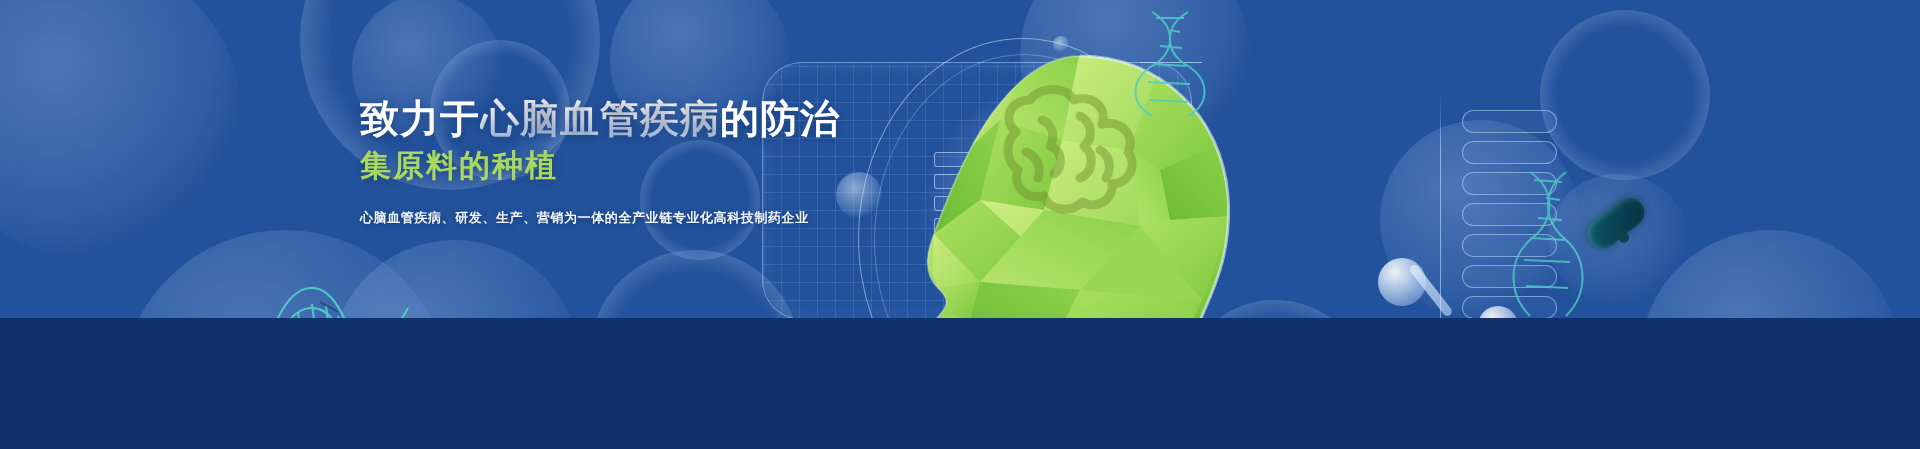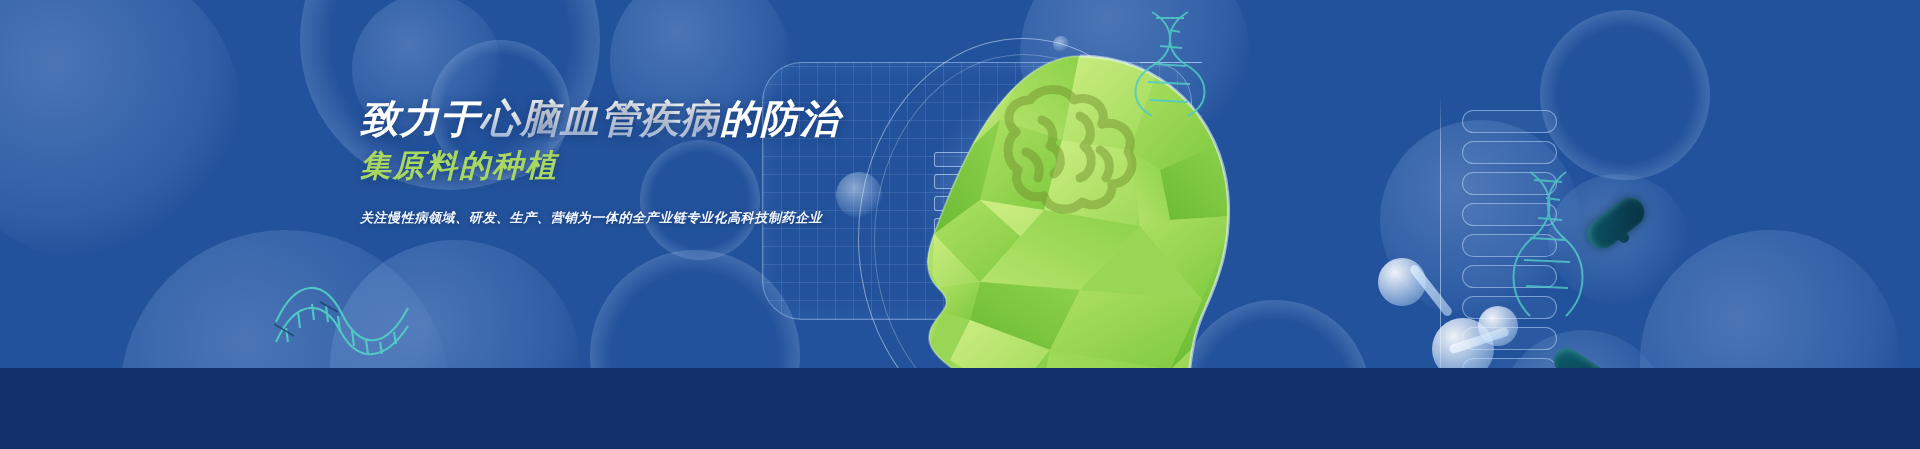--- a/index.html
+++ b/index.html
@@ -1,26 +1,25 @@
 <!DOCTYPE html>
 <html><head>
 <meta charset="utf-8">
 <style>
   html,body{margin:0;padding:0;background:#12306a;}
   *{box-sizing:border-box;}
   #stage{
-    position:relative;width:1920px;height:368px;overflow:hidden;
+    position:relative;width:1920px;height:318px;overflow:hidden;
     font-family:"Liberation Sans","DejaVu Sans",sans-serif;
     background:
       radial-gradient(ellipse 900px 620px at 1180px 300px, rgba(90,150,225,.55) 0%, rgba(60,115,195,0) 62%),
       radial-gradient(ellipse 760px 520px at 250px 120px, rgba(70,125,200,.45) 0%, rgba(40,85,165,0) 65%),
       linear-gradient(112deg,#1b3f83 0%,#23529c 28%,#2a5fae 52%,#2457a4 72%,#1d4governmentsup 100%),
       linear-gradient(180deg,#1d4490 0%,#2b5da8 55%,#1f4a95 100%);
     background-color:#23529c;
-    font-style:italic;
   }
   
   .bokeh{position:absolute;border-radius:50%;pointer-events:none;}
   .bk-soft{background:radial-gradient(circle at 38% 34%,rgba(190,218,255,.26),rgba(160,200,250,.10) 58%,rgba(140,185,245,0) 72%);}
   .bk-ring{background:radial-gradient(circle,rgba(255,255,255,0) 56%,rgba(200,224,255,.22) 74%,rgba(200,224,255,0) 88%);}
   .bk-dot{background:radial-gradient(circle at 40% 35%,rgba(225,240,255,.55),rgba(190,220,255,.18) 60%,rgba(190,220,255,0) 75%);}
 
   
   #tech-panel{
     position:absolute;left:762px;top:62px;width:430px;height:258px;
@@ -273,16 +272,16 @@
          transform:rotate(34deg);background:linear-gradient(135deg,#0e6472,#0a4255 60%,#05303f);
          box-shadow:inset 2px 2px 6px rgba(130,225,235,.28);"></div>
     <div style="position:absolute;left:40px;top:52px;width:58px;height:22px;border-radius:12px;
          transform:rotate(-36deg);background:linear-gradient(135deg,#0d5e6c,#093c4e 60%,#052b39);
          box-shadow:inset 2px 2px 6px rgba(130,225,235,.24);"></div>
   </div>
 
   <div id="copy">
     <div id="headline"><span>致力于</span><span class="kw">心脑血管疾病</span><span>的防治</span></div>
     <div id="subhead">集原料的种植</div>
-    <div id="tagline">关注慢性病领域、研发、生产、营销为一体的全产业链专业化高科技制药企业</div>
+    <div id="tagline">心脑血管疾病、研发、生产、营销为一体的全产业链专业化高科技制药企业</div>
   </div>
 
 </div>
 
 </body></html>

